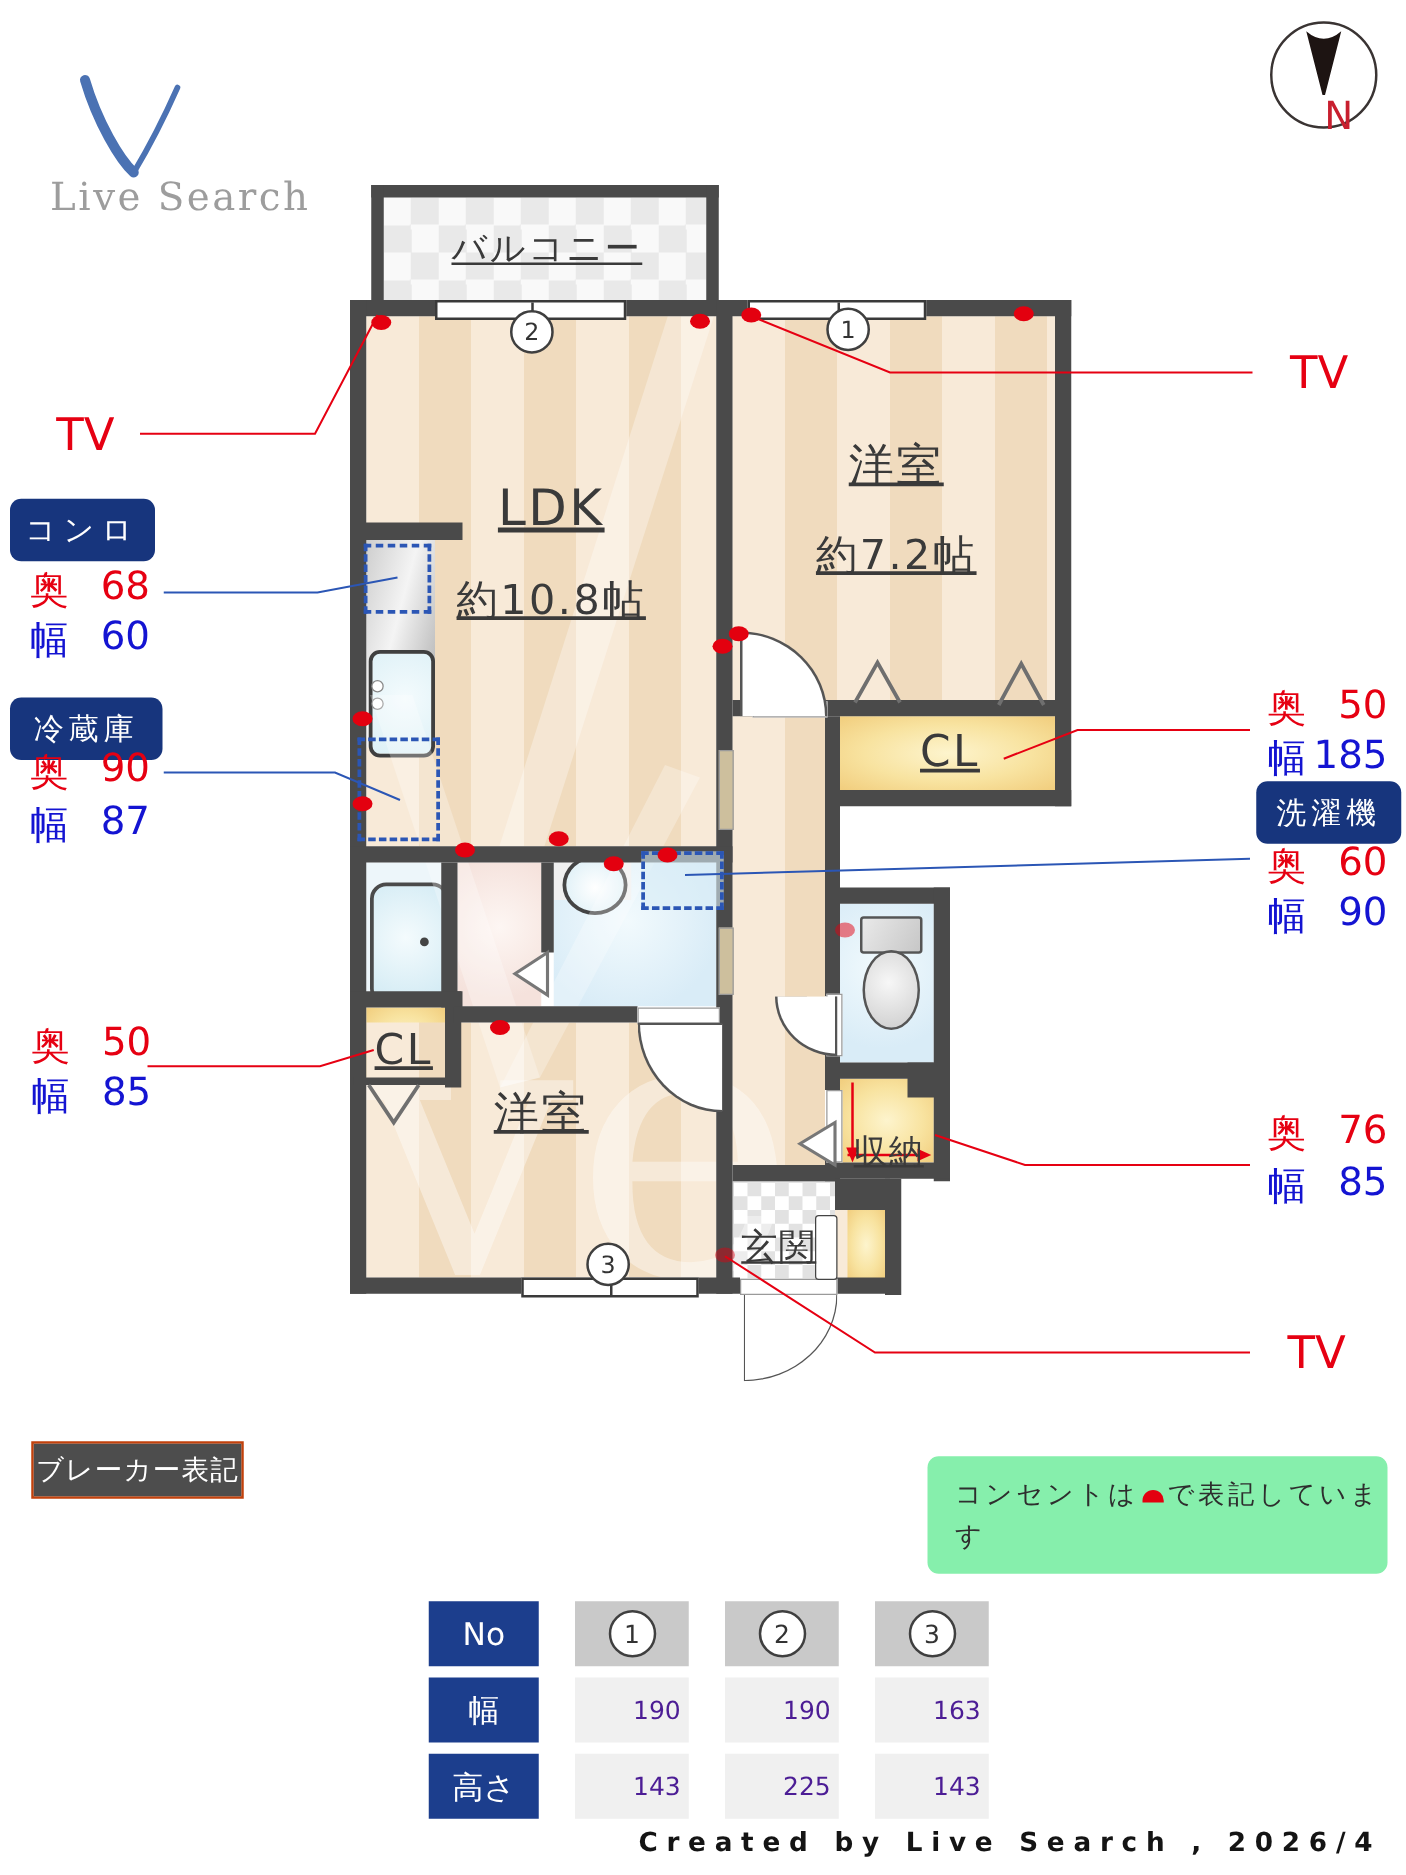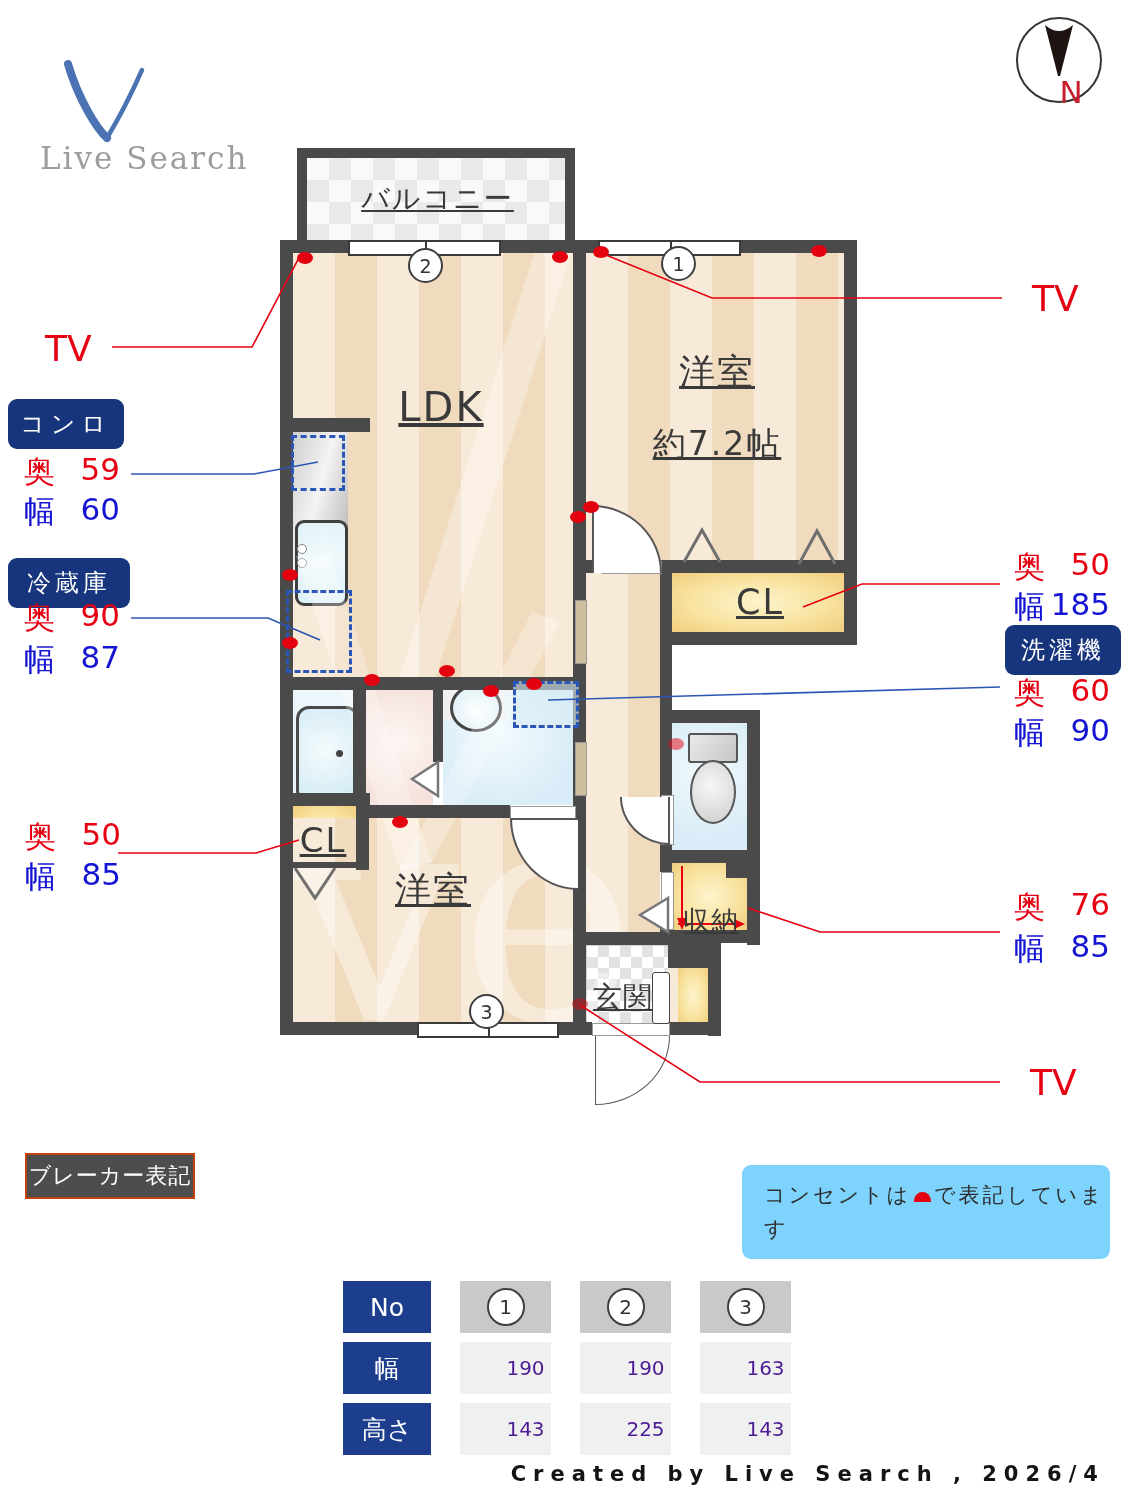--- a/index.html
+++ b/index.html
@@ -31,21 +31,21 @@
   .dim{position:absolute;z-index:80;width:96px;display:flex;justify-content:space-between;
        font-size:31px;font-weight:500;}
   .red{color:#e60012;} .blue{color:#1414d2;}
   .wnum{position:absolute;z-index:66;width:31px;height:31px;border:2px solid #3f3f3f;border-radius:50%;
         background:#fff;color:#333;font-size:19px;display:flex;align-items:center;justify-content:center;}
   
   .breaker{position:absolute;left:25px;top:1153px;width:166px;z-index:80;border:2px solid #c2410c;background:#0f172a;}
   .breaker .hd{background:#4d4d4d;color:#fff;font-size:22px;text-align:center;padding:6px 0;letter-spacing:1px;}
   .breaker .bd{color:#ff0000;font-size:38px;text-align:center;padding:2px 0 4px;}
   
-  .note{position:absolute;left:742px;top:1165px;width:368px;z-index:80;background:#7dd3fc;border-radius:9px;
+  .note{position:absolute;left:742px;top:1165px;width:368px;z-index:80;background:#86efac;border-radius:9px;
         padding:13px 0 13px 22px;font-size:21px;letter-spacing:3px;color:#2e2e2e;line-height:34px;box-sizing:border-box;}
   .dome{display:inline-block;width:17px;height:10px;background:#e3000f;border-radius:9px 9px 0 0;margin:0 3px;}
   
   .ct-title{position:absolute;left:343px;top:1214px;width:446px;text-align:center;z-index:80;
             font-size:28px;letter-spacing:3px;color:#222;}
   .ctable{position:absolute;left:343px;top:1281px;z-index:80;display:grid;
           grid-template-columns:88px 91px 91px 91px;grid-auto-rows:52px;gap:9px 29px;}
   .ctable .th{background:#1c3e8d;color:#fff;font-size:25px;display:flex;align-items:center;justify-content:center;}
   .ctable .hc{background:#c9c9c9;display:flex;align-items:center;justify-content:center;}
   .ctable .val{background:#f0f0f0;color:#4c1d95;font-size:20px;display:flex;align-items:center;justify-content:center;padding-left:40px;}
@@ -209,36 +209,37 @@
       <ellipse cx="578" cy="517" rx="8" ry="6"></ellipse>
       <ellipse cx="591" cy="507" rx="8" ry="6"></ellipse>
       <ellipse cx="400" cy="822" rx="8" ry="6"></ellipse>
       <ellipse cx="676" cy="744" rx="8" ry="6" opacity="0.5"></ellipse>
       <ellipse cx="580" cy="1004" rx="8" ry="6" opacity="0.45"></ellipse>
     </g>
   </svg>
 
   <div class="rlabel" style="left:350px;top:180px;width:175px;font-size:28px;">バルコニー</div>
   <div class="rlabel" style="left:381px;top:384px;width:120px;font-size:40px;">LDK</div>
+  <div class="rlabel" style="left:361px;top:458px;width:160px;font-size:33px;">約10.8帖</div>
   <div class="rlabel" style="left:647px;top:348px;width:140px;font-size:36px;">洋室</div>
   <div class="rlabel" style="left:642px;top:422px;width:150px;font-size:33px;">約7.2帖</div>
   <div class="rlabel" style="left:363px;top:866px;width:140px;font-size:36px;">洋室</div>
   <div class="rlabel" style="left:700px;top:582px;width:120px;font-size:35px;">CL</div>
   <div class="rlabel" style="left:288px;top:820px;width:70px;font-size:34px;">CL</div>
   <div class="rlabel" style="left:676px;top:884px;width:70px;font-size:27px;letter-spacing:1px;margin-top:19px;">収納</div>
   <div class="rlabel" style="left:592px;top:978px;width:62px;font-size:29px;letter-spacing:1px;">玄関</div>
 
   <div class="tv" style="left:45px;top:328px;">TV</div>
   <div class="tv" style="left:1032px;top:278px;">TV</div>
   <div class="tv" style="left:1030px;top:1062px;">TV</div>
 
   <div class="tag" style="left:8px;top:399px;width:116px;">コンロ</div>
   <div class="dim" style="left:24px;top:451px;">
     <span class="red">奥</span>
-    <span class="red">59</span>
+    <span class="red">68</span>
   </div>
   <div class="dim" style="left:24px;top:491px;">
     <span class="blue">幅</span>
     <span class="blue">60</span>
   </div>
   <div class="tag" style="left:8px;top:558px;width:122px;letter-spacing:4px;">冷蔵庫</div>
   <div class="dim" style="left:24px;top:597px;">
     <span class="red">奥</span>
     <span class="red">90</span>
   </div>

